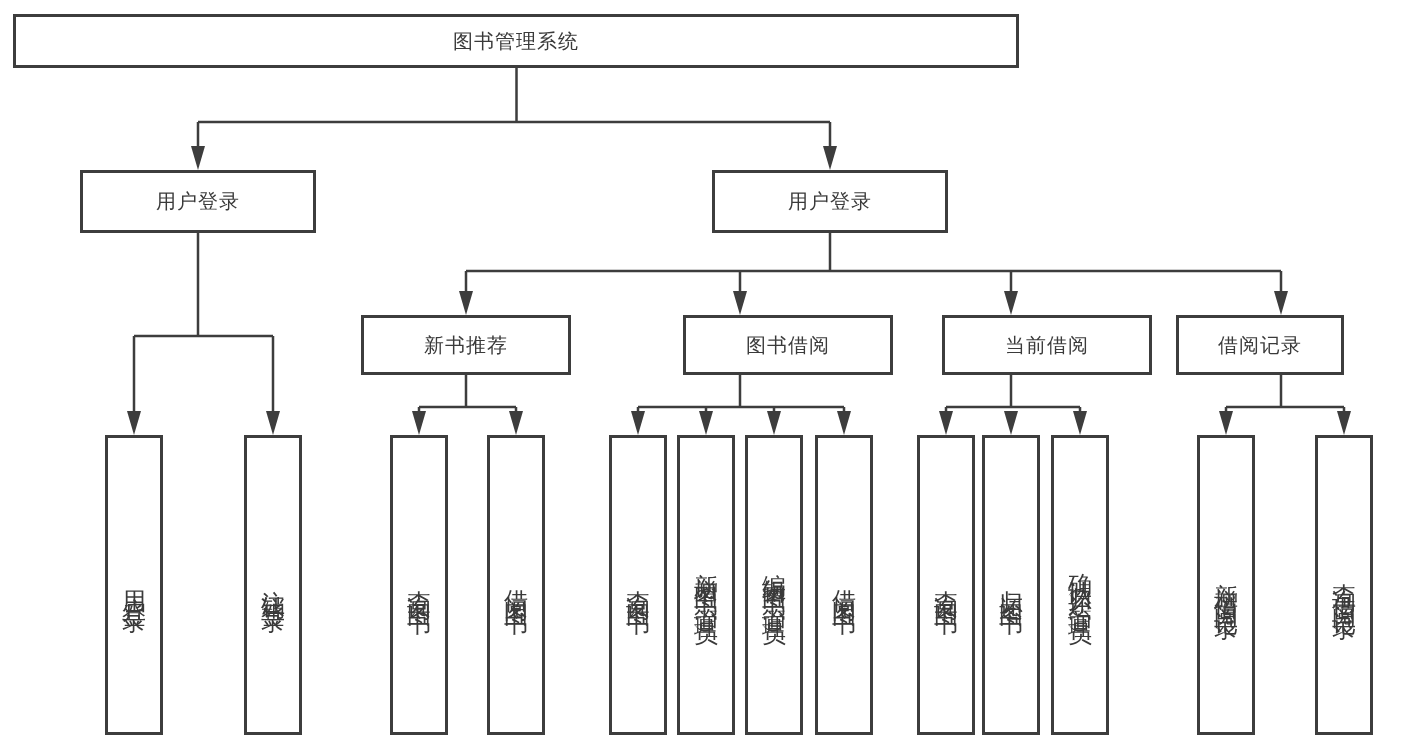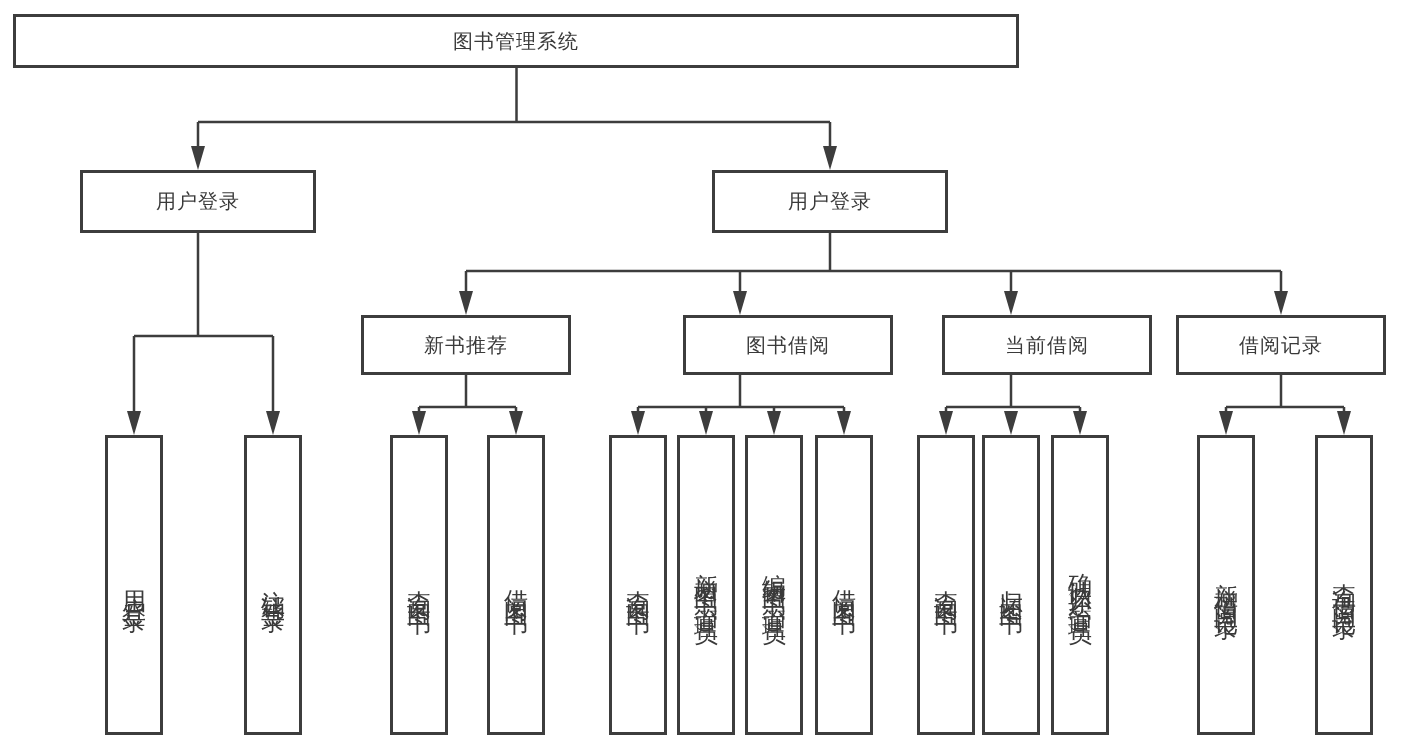--- a/index.html
+++ b/index.html
@@ -41,21 +41,21 @@
     text-align: center;
   }
   
   #node-root            { left: 13px;   top: 14px;  width: 1006px; height: 54px; }
   #node-user-login      { left: 80px;   top: 170px; width: 236px;  height: 63px; }
   #node-book-management { left: 712px;  top: 170px; width: 236px;  height: 63px; }
 
   #node-new-book-recommend { left: 361px;  top: 315px; width: 210px; height: 60px; }
   #node-book-borrow        { left: 635px;  top: 315px; width: 210px; height: 60px; margin-left: 48px; }
   #node-current-borrow     { left: 906px;  top: 315px; width: 210px; height: 60px; margin-left: 36px; }
-  #node-borrow-records     { left: 1176px; top: 315px; width: 210px; height: 60px; }
+  #node-borrow-records     { left: 1176px; top: 315px; width: 168px; height: 60px; }
 
   .leaf { top: 435px; width: 58px; height: 300px; }
   #leaf-user-login   { left: 105px; }
   #leaf-logout       { left: 244px; }
   #leaf-nbr-query    { left: 390px; }
   #leaf-nbr-borrow   { left: 487px; }
   #leaf-bb-query     { left: 609px; }
   #leaf-bb-add       { left: 677px; }
   #leaf-bb-edit      { left: 745px; }
   #leaf-bb-borrow    { left: 815px; }

